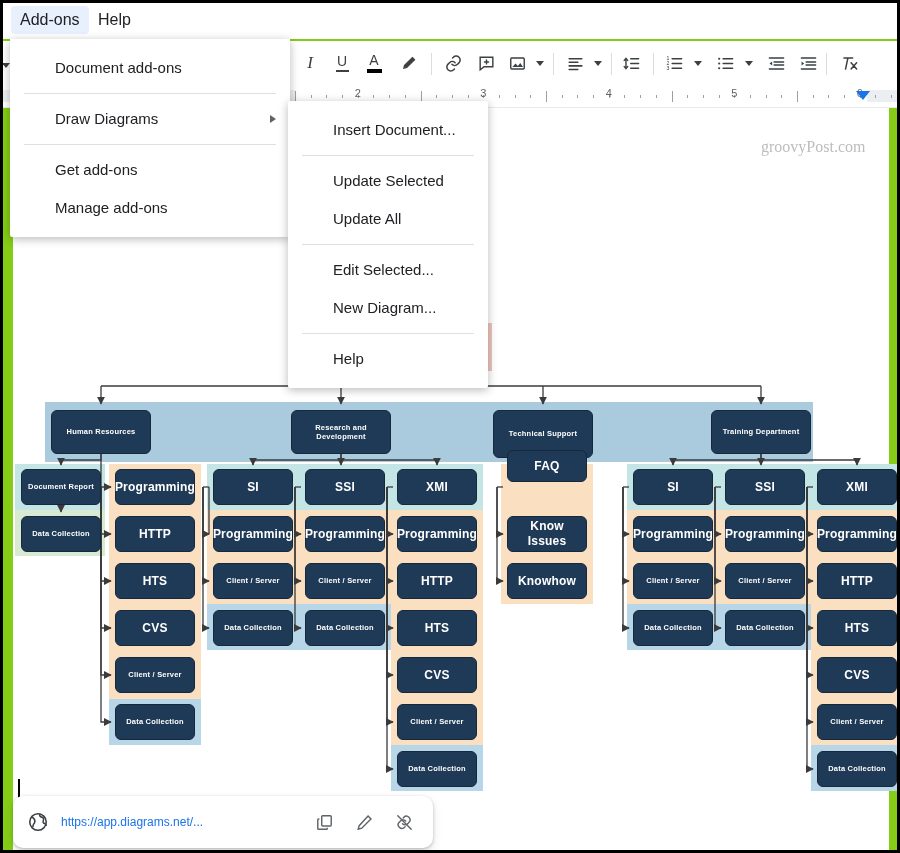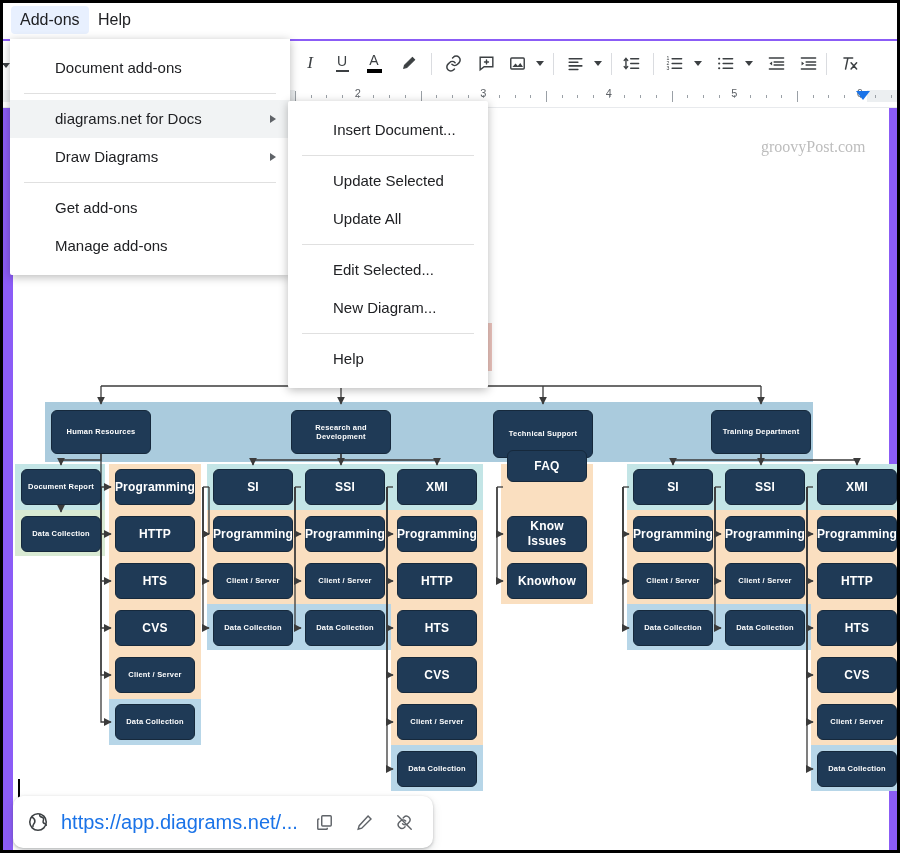--- a/index.html
+++ b/index.html
@@ -3,21 +3,21 @@
 <meta charset="utf-8">
 <title>Google Docs — Add-ons menu with diagrams.net org chart</title>
 <style>
   html,body{margin:0;padding:0;}
   body{
     width:900px;height:853px;overflow:hidden;
     background:#ffffff;
     font-family:"Liberation Sans", sans-serif;
     -webkit-font-smoothing:antialiased;
   }
-  #root{position:relative;width:900px;height:853px;background:#8b5cf6;
+  #root{position:relative;width:900px;height:853px;background:#84cc16;
         border:3px solid #000;box-sizing:border-box;overflow:hidden;}
 
   
   .menubar{position:absolute;left:0;top:0;width:894px;height:36px;background:#fff;}
   .menu-item{position:absolute;top:3px;height:28px;line-height:28px;
              font-size:16px;color:#202124;padding:0 9px;border-radius:4px;cursor:default;}
   .menu-item.active{background:#e8f0fe;}
   .lastedit{position:absolute;top:3px;height:28px;line-height:28px;font-size:16px;
             color:#5f6368;text-decoration:underline;}
 
@@ -68,21 +68,21 @@
   
   .submenu{position:absolute;background:#fff;box-shadow:0 2px 10px rgba(0,0,0,.28);
            border-radius:2px;z-index:50;}
   .subitem{height:38px;line-height:38px;font-size:15px;color:#202124;
            padding-left:45px;padding-right:40px;white-space:nowrap;cursor:default;}
 
   
   .linkbubble{position:absolute;background:#fff;border-radius:10px;
               box-shadow:0 1px 3px rgba(60,64,67,.3),0 4px 10px rgba(60,64,67,.15);
               display:flex;align-items:center;z-index:60;}
-  .lb-url{font-size:20px;color:#1a73e8;text-decoration:none;white-space:nowrap;}
+  .lb-url{font-size:12px;color:#1a73e8;text-decoration:none;white-space:nowrap;}
   .lb-btn{width:30px;height:30px;display:flex;align-items:center;justify-content:center;
           border-radius:50%;color:#5f6368;}
   .caretpartial{position:absolute;width:0;height:0;border-left:4px solid transparent;
                 border-right:4px solid transparent;border-top:5px solid #3c4043;}
   .cursorbar{position:absolute;width:2px;background:#000;}
 </style>
 </head>
 <body>
 
 <div id="root">
@@ -434,21 +434,20 @@
         </div>
     </div>
 
     <div class="cursorbar" style="left:5px;top:671px;height:26px;"></div>
   </div>
 
   <div class="ddmenu" style="left:7px;top:36px;width:280px;padding:10px 0 10px 0;">
     <div id="addons-items">
         <div class="dditem"><span>Document add-ons</span></div>
         <div class="ddsep"></div>
-        <div class="dditem hl"><span>diagrams.net for Docs</span><span class="arrowr"></span></div>
         <div class="dditem"><span>Draw Diagrams</span><span class="arrowr"></span></div>
         <div class="ddsep"></div>
         <div class="dditem"><span>Get add-ons</span></div>
         <div class="dditem"><span>Manage add-ons</span></div>
       </div>
   </div>
 
   <div class="submenu" style="left:285px;top:98px;width:200px;padding:10px 0 10px 0;">
     <div id="submenu-items">
         <div class="subitem">Insert Document...</div>

